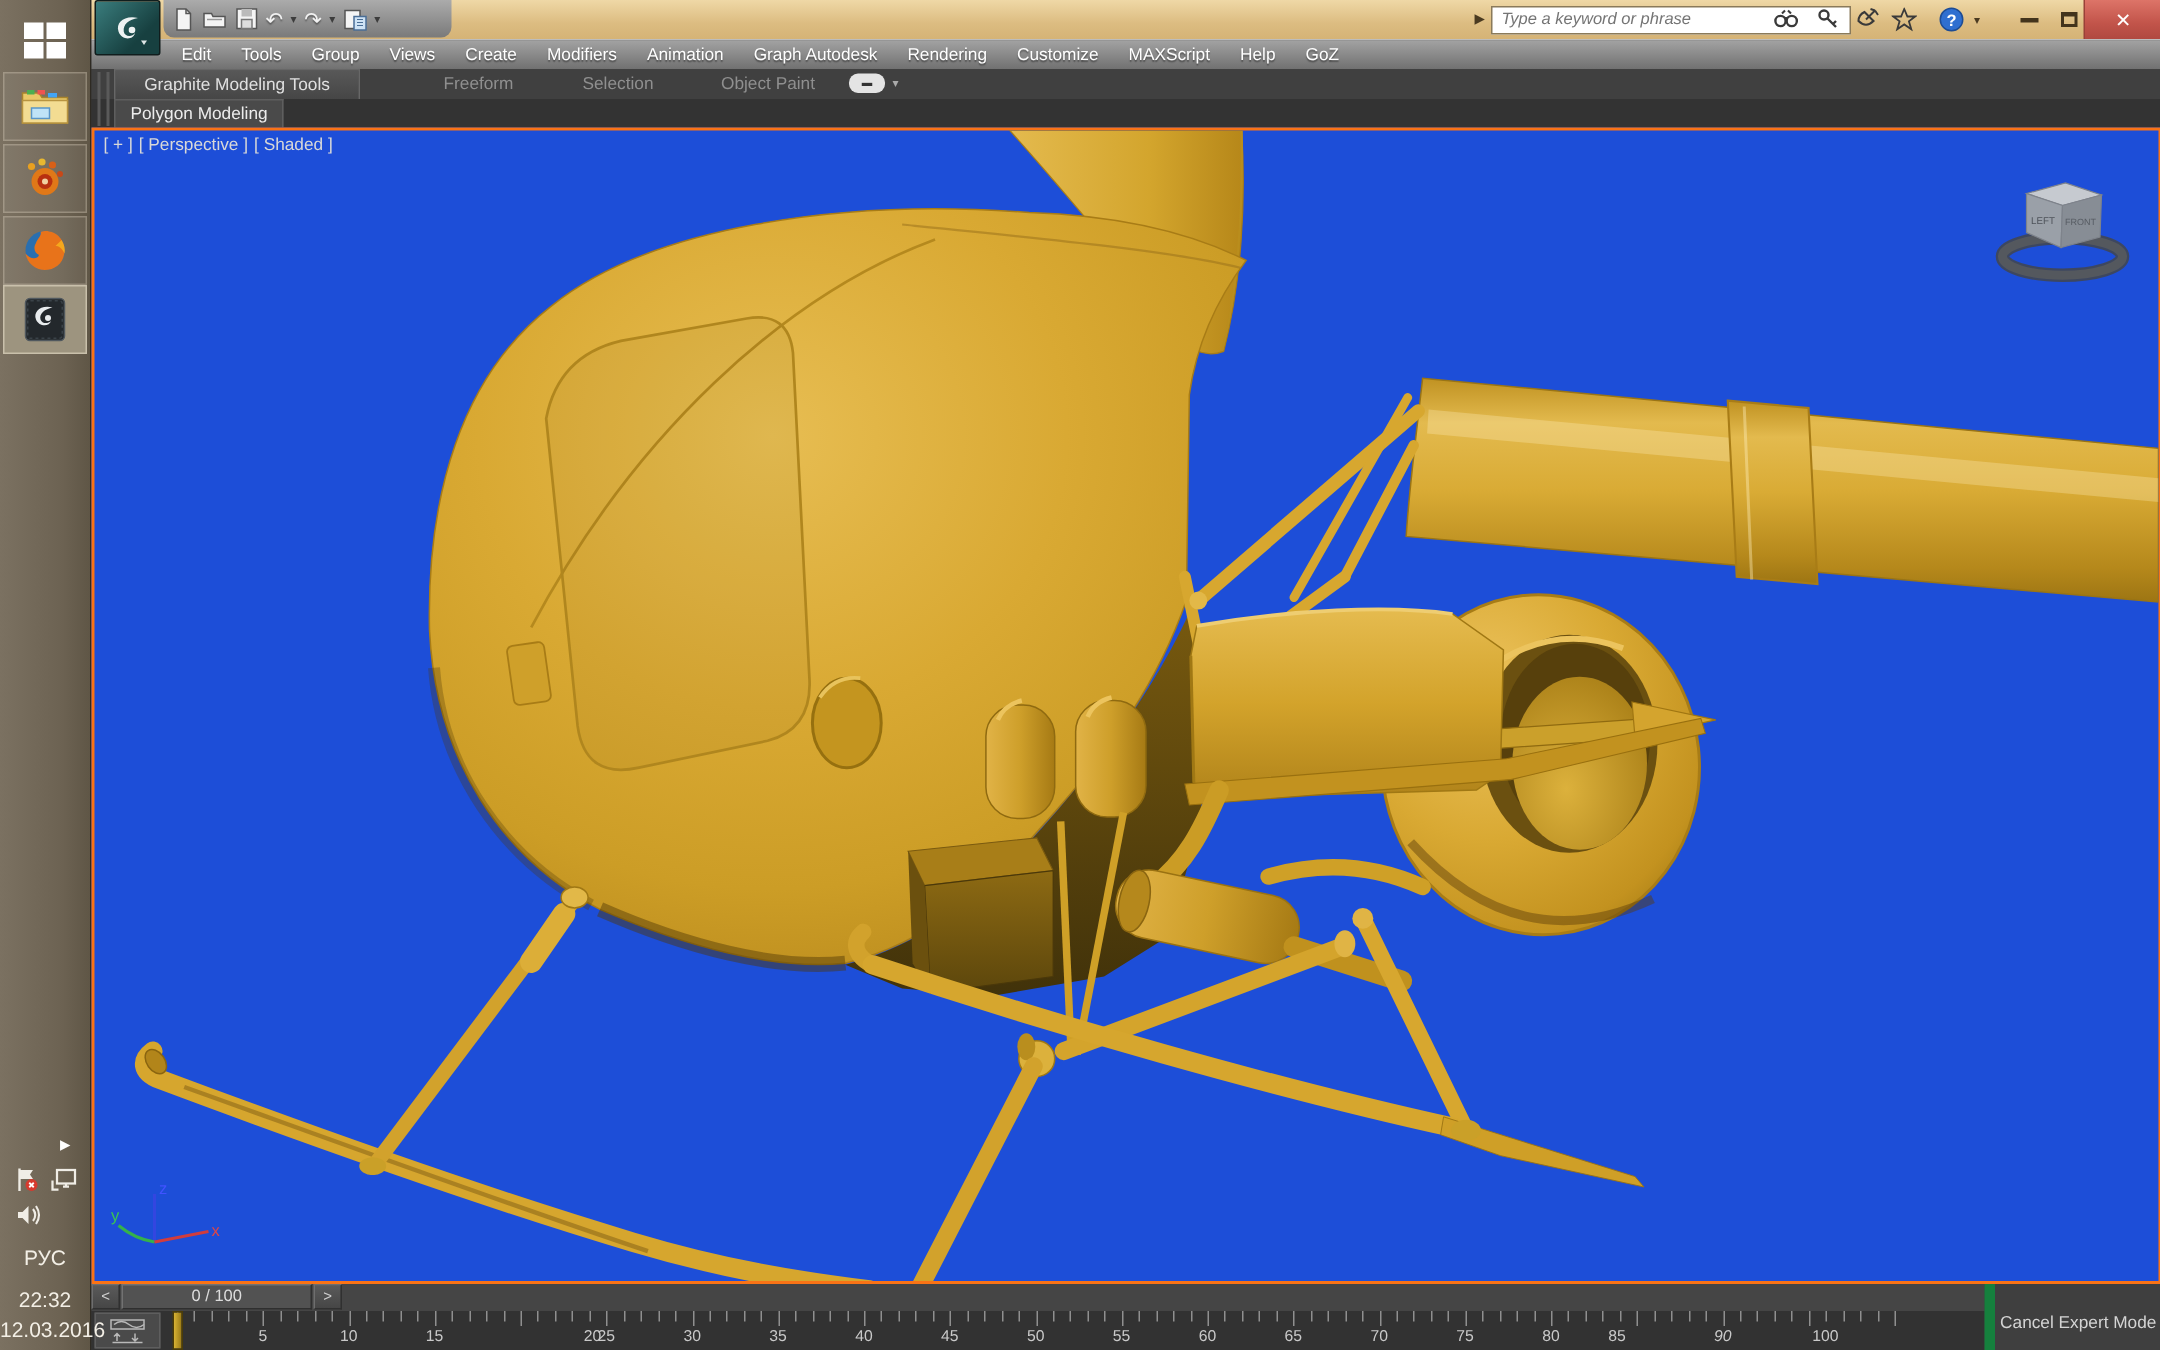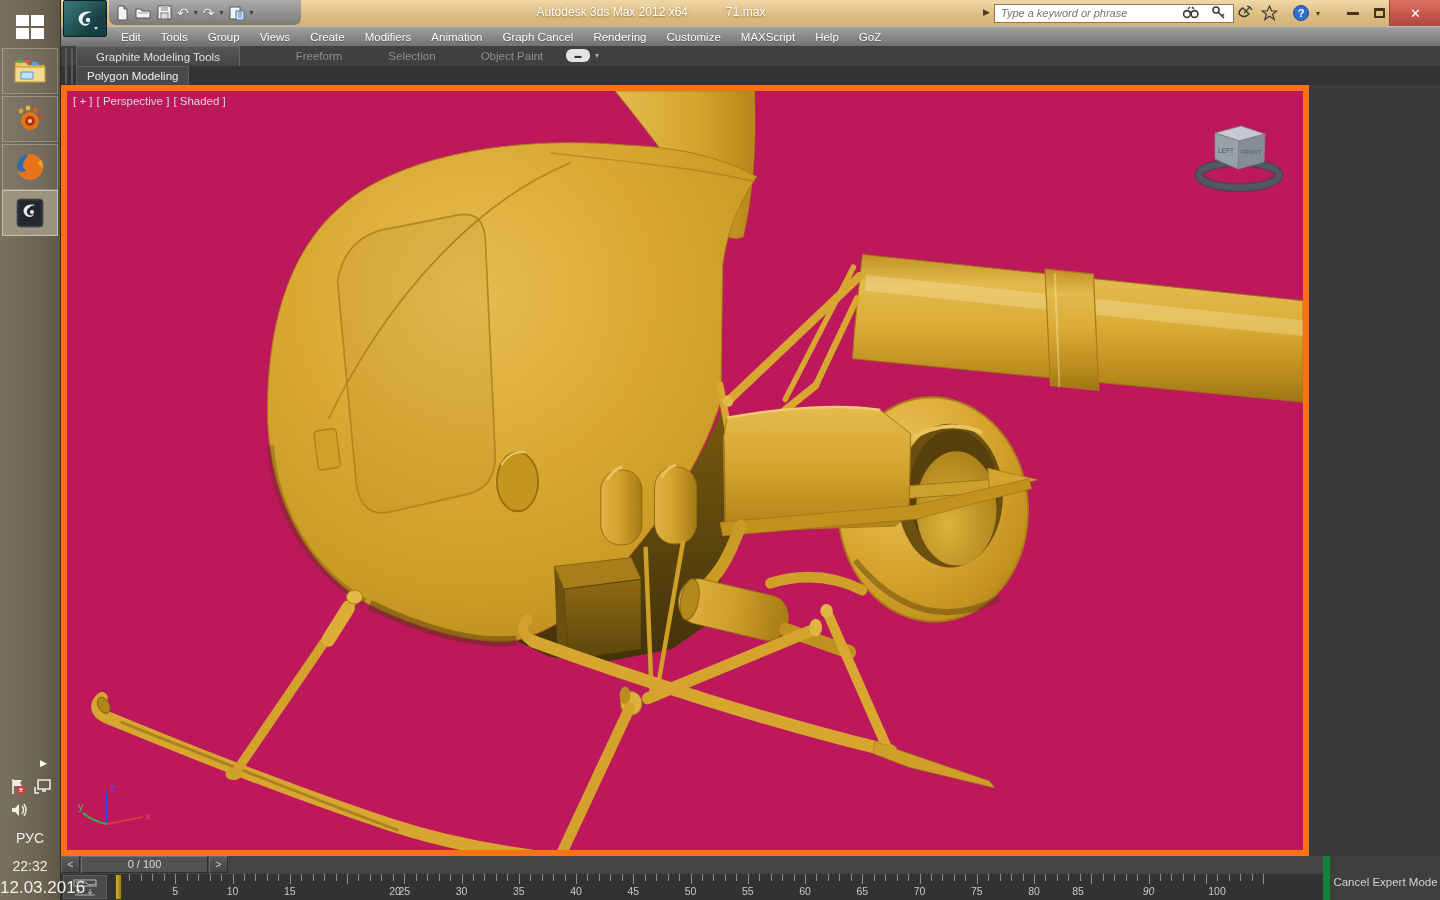--- a/index.html
+++ b/index.html
@@ -10,21 +10,21 @@
     background:linear-gradient(90deg,#7b7161,#6c6252 70%,#5f5646);z-index:50;}
   .tb-tile{position:absolute;left:2px;width:56px;height:46px;display:flex;align-items:center;justify-content:center;}
   .tb-frame{border:1px solid rgba(220,210,190,.35);background:rgba(255,255,255,.06);}
   .tb-active{background:#9d947f;border:1px solid #c9c0ab;}
   .tray{position:absolute;left:0;bottom:0;width:60px;color:#f3efe6;text-align:center;}
   .tray-arrow{position:absolute;left:40px;top:-142px;font-size:9px;color:#fff;}
   .tray-icons{position:absolute;left:0;top:-122px;width:60px;display:flex;justify-content:center;gap:8px;}
   .tray-speaker{position:absolute;left:10px;top:-98px;}
   .tray-lang{position:absolute;left:0;top:-70px;width:60px;font-size:14px;}
   .tray-time{position:absolute;left:0;top:-42px;width:60px;font-size:14px;}
-  .tray-date{position:absolute;left:0;top:-22px;width:60px;font-size:17px;}
+  .tray-date{position:absolute;left:0;top:-22px;width:60px;font-size:14px;}
   
   .app{position:absolute;left:60px;top:0;width:1380px;height:900px;background:#3a3a3a;border-left:1px solid #2e2a22;}
   
   .titlebar{position:absolute;left:0;top:0;width:100%;height:26px;
     background:linear-gradient(#efd8a6,#dcbc81 60%,#d5b376);}
   .logo-btn{position:absolute;left:2px;top:0;width:44px;height:37px;z-index:6;
     background:linear-gradient(135deg,#3a7d7d,#174040 70%);border:1px solid #101d1d;border-radius:2px;
     display:flex;align-items:center;justify-content:center;}
   .qat{position:absolute;left:48px;top:0;width:192px;height:25px;
     background:linear-gradient(#ababab,#7a7a7a);border-radius:0 0 7px 7px;
@@ -54,22 +54,22 @@
     border-left:2px solid #5a5a5a;border-right:2px solid #5a5a5a;}
   .rtab{position:absolute;top:0;height:20px;line-height:20px;text-align:center;font-size:11.5px;color:#8f8f8f;}
   .rtab.active{background:linear-gradient(#585858,#464646);border:1px solid #676767;border-bottom:none;color:#e0e0e0;}
   .ribbon-toggle{position:absolute;left:505px;top:3px;width:24px;height:13px;background:#e4e4e4;border-radius:6px;
     display:flex;align-items:center;justify-content:center;font-size:7px;color:#333;}
   .ribbon-toggle-caret{position:absolute;left:534px;top:5px;font-size:8px;color:#aaa;}
   .ribbon-sub{position:absolute;left:0;top:66px;width:100%;height:19px;background:#333;}
   .subtab{position:absolute;left:15px;top:0;height:19px;line-height:19px;padding:0 10px;
     background:#4a4a4a;border:1px solid #5e5e5e;border-bottom:none;color:#ececec;font-size:11.5px;}
   
-  .viewport{position:absolute;left:0;top:85px;width:1248px;height:771px;background:#be185d;
-    border:6px solid #f97316;}
+  .viewport{position:absolute;left:0;top:85px;width:1380px;height:771px;background:#1d4ed8;
+    border:2px solid #f97316;}
   .vp-label{position:absolute;left:6px;top:4px;color:#d8d8d8;font-size:11.5px;z-index:5;}
   .vp-label span{margin-right:4px;cursor:default;}
   .heli-svg{position:absolute;left:0;top:0;width:100%;height:100%;}
   .viewcube{position:absolute;right:14px;top:26px;width:100px;height:80px;z-index:5;}
   .axis-gizmo{position:absolute;left:10px;bottom:14px;width:80px;height:56px;z-index:5;}
   
   .timeline{position:absolute;left:0;top:856px;width:1380px;height:18px;background:#454545;}
   .tl-btn{position:absolute;top:0;width:19px;height:17px;background:linear-gradient(#5a5a5a,#464646);
     border:1px solid #303030;border-top-color:#6e6e6e;border-left-color:#6e6e6e;
     color:#cfcfcf;font-size:10px;text-align:center;line-height:15px;}
@@ -159,23 +159,20 @@
     </div>
     <div class="tray-lang">РУС</div>
     <div class="tray-time">22:32</div>
     <div class="tray-date">12.03.2016</div>
   </div>
 </div>
 
 <div class="app">
 
   <div class="titlebar">
-    <div class="win-title">
-      <span>Autodesk 3ds Max  2012 x64</span><span class="doc">71.max</span>
-    </div>
     <div class="search-arrow">▶</div>
     <input class="search-input" value="" placeholder="Type a keyword or phrase" style="">
     <div class="tb-ico" style="left:1118px;">
       <svg width="18" height="14" viewBox="0 0 18 14">
           <circle cx="5" cy="8" r="3.4" fill="none" stroke="#3a3a3a" stroke-width="1.6"></circle>
           <circle cx="12.5" cy="8" r="3.4" fill="none" stroke="#3a3a3a" stroke-width="1.6"></circle>
           <path d="M8,6 L10,6 M6,3 L8,1 M12,3 L10,1" stroke="#3a3a3a" stroke-width="1.4"></path>
         </svg>
     </div>
     <div class="tb-ico" style="left:1146px;">
@@ -249,21 +246,21 @@
   </div>
 
   <div class="menubar" id="menubar">
       <span class="menu-item">Edit</span>
       <span class="menu-item">Tools</span>
       <span class="menu-item">Group</span>
       <span class="menu-item">Views</span>
       <span class="menu-item">Create</span>
       <span class="menu-item">Modifiers</span>
       <span class="menu-item">Animation</span>
-      <span class="menu-item">Graph Cancel</span>
+      <span class="menu-item">Graph Autodesk</span>
       <span class="menu-item">Rendering</span>
       <span class="menu-item">Customize</span>
       <span class="menu-item">MAXScript</span>
       <span class="menu-item">Help</span>
       <span class="menu-item">GoZ</span>
     </div>
 
   <div class="ribbon-tabs" id="ribbontabs">
     <div class="ribbon-toggle">▬</div>
     <div class="ribbon-toggle-caret">▾</div>

